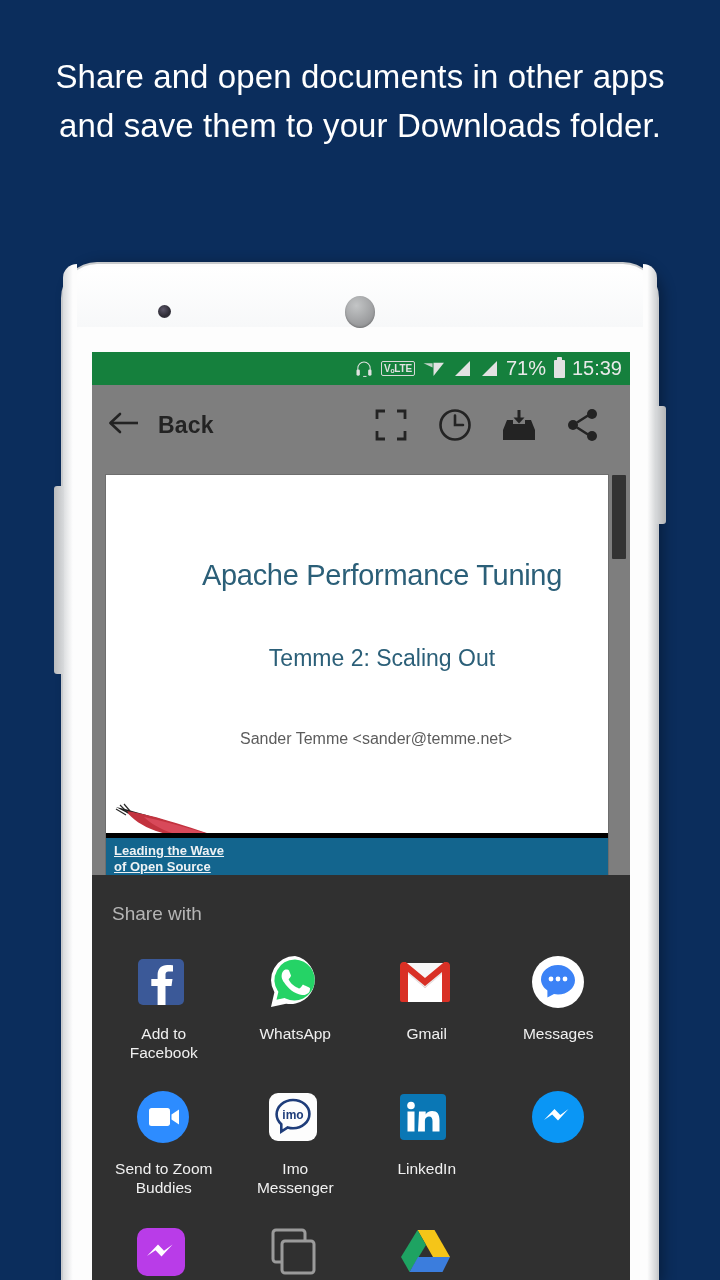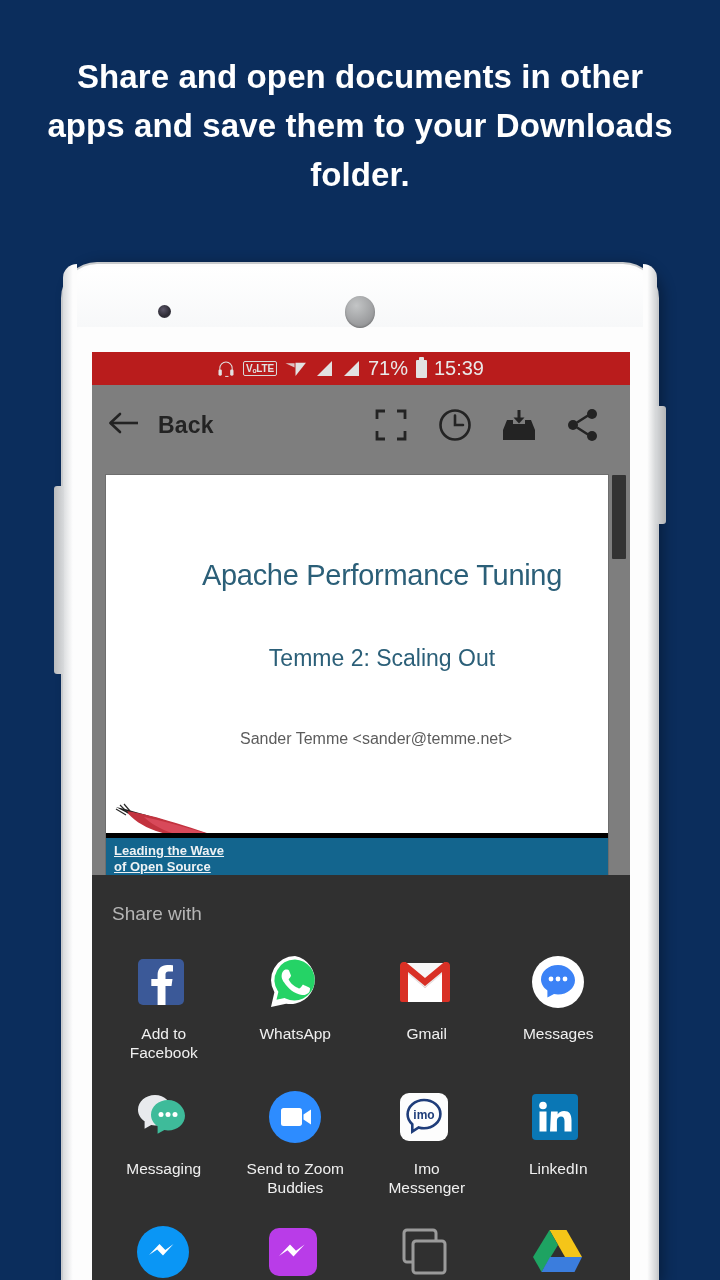--- a/index.html
+++ b/index.html
@@ -11,21 +11,21 @@
   }
 
   
   .headline {
     position:absolute;
     top:52px; left:40px; right:40px;
     text-align:center;
     color:#ffffff;
     font-size:33px;
     line-height:49px;
-    font-weight:700;
+    font-weight:400;
     letter-spacing:0.1px;
   }
 
   
   .phone {
     position:absolute;
     left:63px;
     top:264px;
     width:594px;
     height:1020px;
@@ -87,25 +87,25 @@
     position:absolute;
     left:29px; top:88px;
     width:538px; height:932px;
     overflow:hidden;
     background:#3b3b3b;
   }
 
   
   .statusbar{
     height:33px;
-    background:#b91c1c;
+    background:#15803d;
     display:flex;
     align-items:center;
-    justify-content:center;
-    padding-right:22px;
+    justify-content:flex-end;
+    padding-right:8px;
     gap:7px;
   }
   .sb-ico{ display:flex; align-items:center; }
   .volte-box{
     border:1.6px solid #d8d8d8;
     border-radius:2px;
     color:#e2e2e2;
     font-size:10px;
     font-weight:bold;
     padding:0 2px;
@@ -433,32 +433,20 @@
               <circle cx="28" cy="28" r="26" fill="#fff"></circle>
               <path d="M28 11c-9.4 0-17 6.4-17 14.3 0 4.5 2.5 8.5 6.4 11.1v7.2l6.6-3.6c1.3.3 2.6.5 4 .5 9.4 0 17-6.4 17-14.3S37.4 11 28 11z" fill="#3b82f6"></path>
               <circle cx="21" cy="25" r="2.4" fill="#fff"></circle>
               <circle cx="28" cy="25" r="2.4" fill="#fff"></circle>
               <circle cx="35" cy="25" r="2.4" fill="#fff"></circle>
             </svg>
           </div>
           <div class="share-label">Messages</div>
         </div>
 
-        <div class="share-item">
-          <div class="share-ico">
-            <svg width="56" height="52" viewBox="0 0 56 52">
-              <path d="M20 4C10.6 4 3 10.6 3 18.7c0 4.7 2.6 8.9 6.6 11.6v7.4l6.6-3.7c1.2.3 2.5.4 3.8.4 9.4 0 17-6.6 17-14.7S29.4 4 20 4z" fill="#e8eaed"></path>
-              <path d="M33 9c-9.4 0-17 6.6-17 14.7 0 4.7 2.6 8.9 6.6 11.6v7.5l6.8-3.8c1.1.2 2.4.4 3.6.4 9.4 0 17-6.6 17-14.7S42.4 9 33 9z" fill="#3ebb9a"></path>
-              <circle cx="26" cy="23.6" r="2.5" fill="#fff"></circle>
-              <circle cx="33" cy="23.6" r="2.5" fill="#fff"></circle>
-              <circle cx="40" cy="23.6" r="2.5" fill="#fff"></circle>
-            </svg>
-          </div>
-          <div class="share-label">Messaging</div>
-        </div>
 
         <div class="share-item">
           <div class="share-ico">
             <svg width="56" height="56" viewBox="0 0 56 56">
               <circle cx="28" cy="28" r="26" fill="#2d8cff"></circle>
               <path d="M14 21.5c0-1.4 1.1-2.5 2.5-2.5h16c1.4 0 2.5 1.1 2.5 2.5v13c0 1.4-1.1 2.5-2.5 2.5h-16A2.5 2.5 0 0 1 14 34.5z" fill="#fff"></path>
               <path d="M36.5 25.5 44 20.5v15l-7.5-5z" fill="#fff"></path>
             </svg>
           </div>
           <div class="share-label">Send to Zoom Buddies</div>

